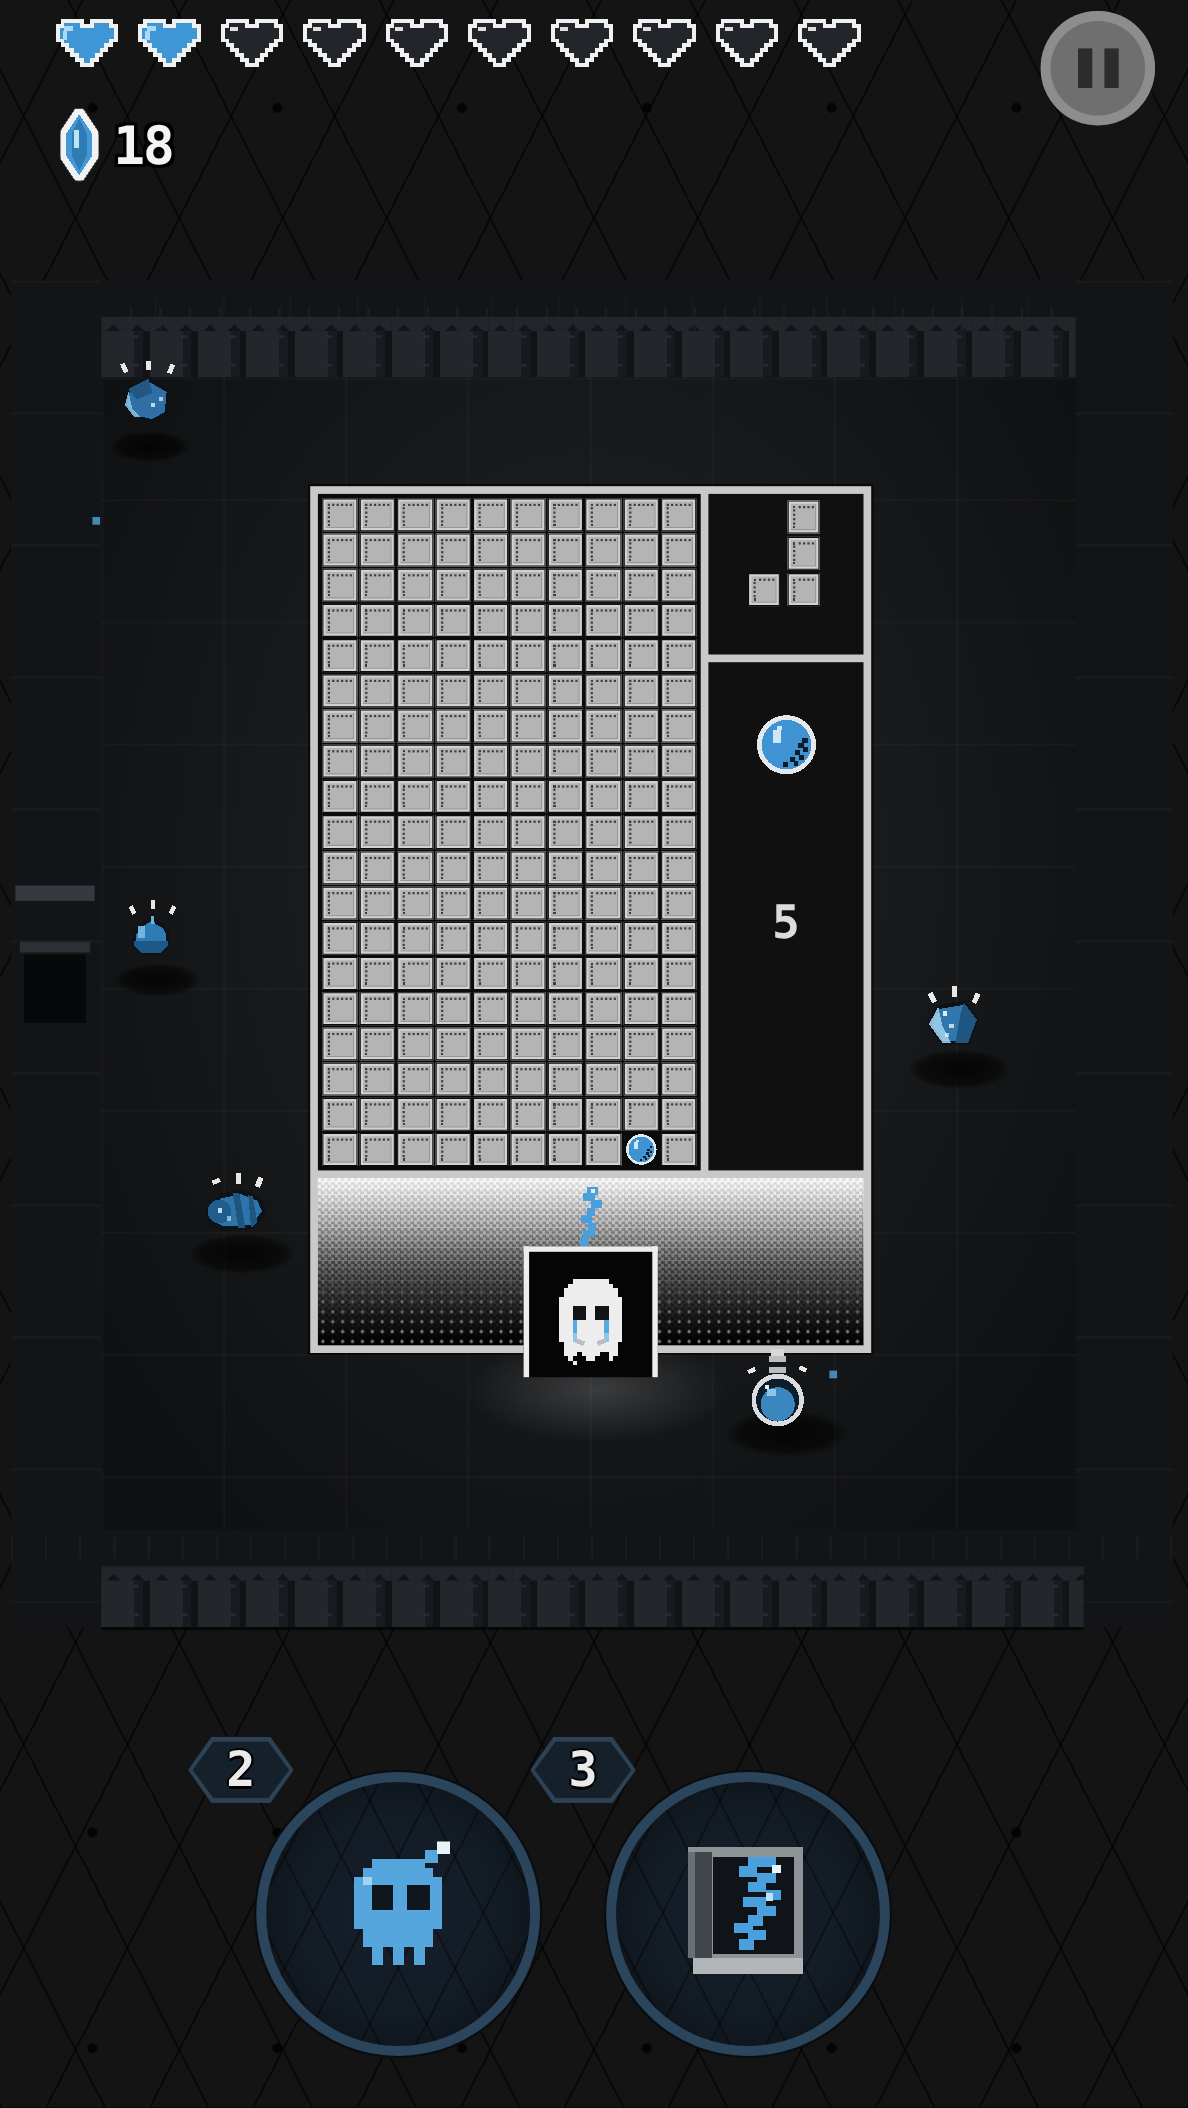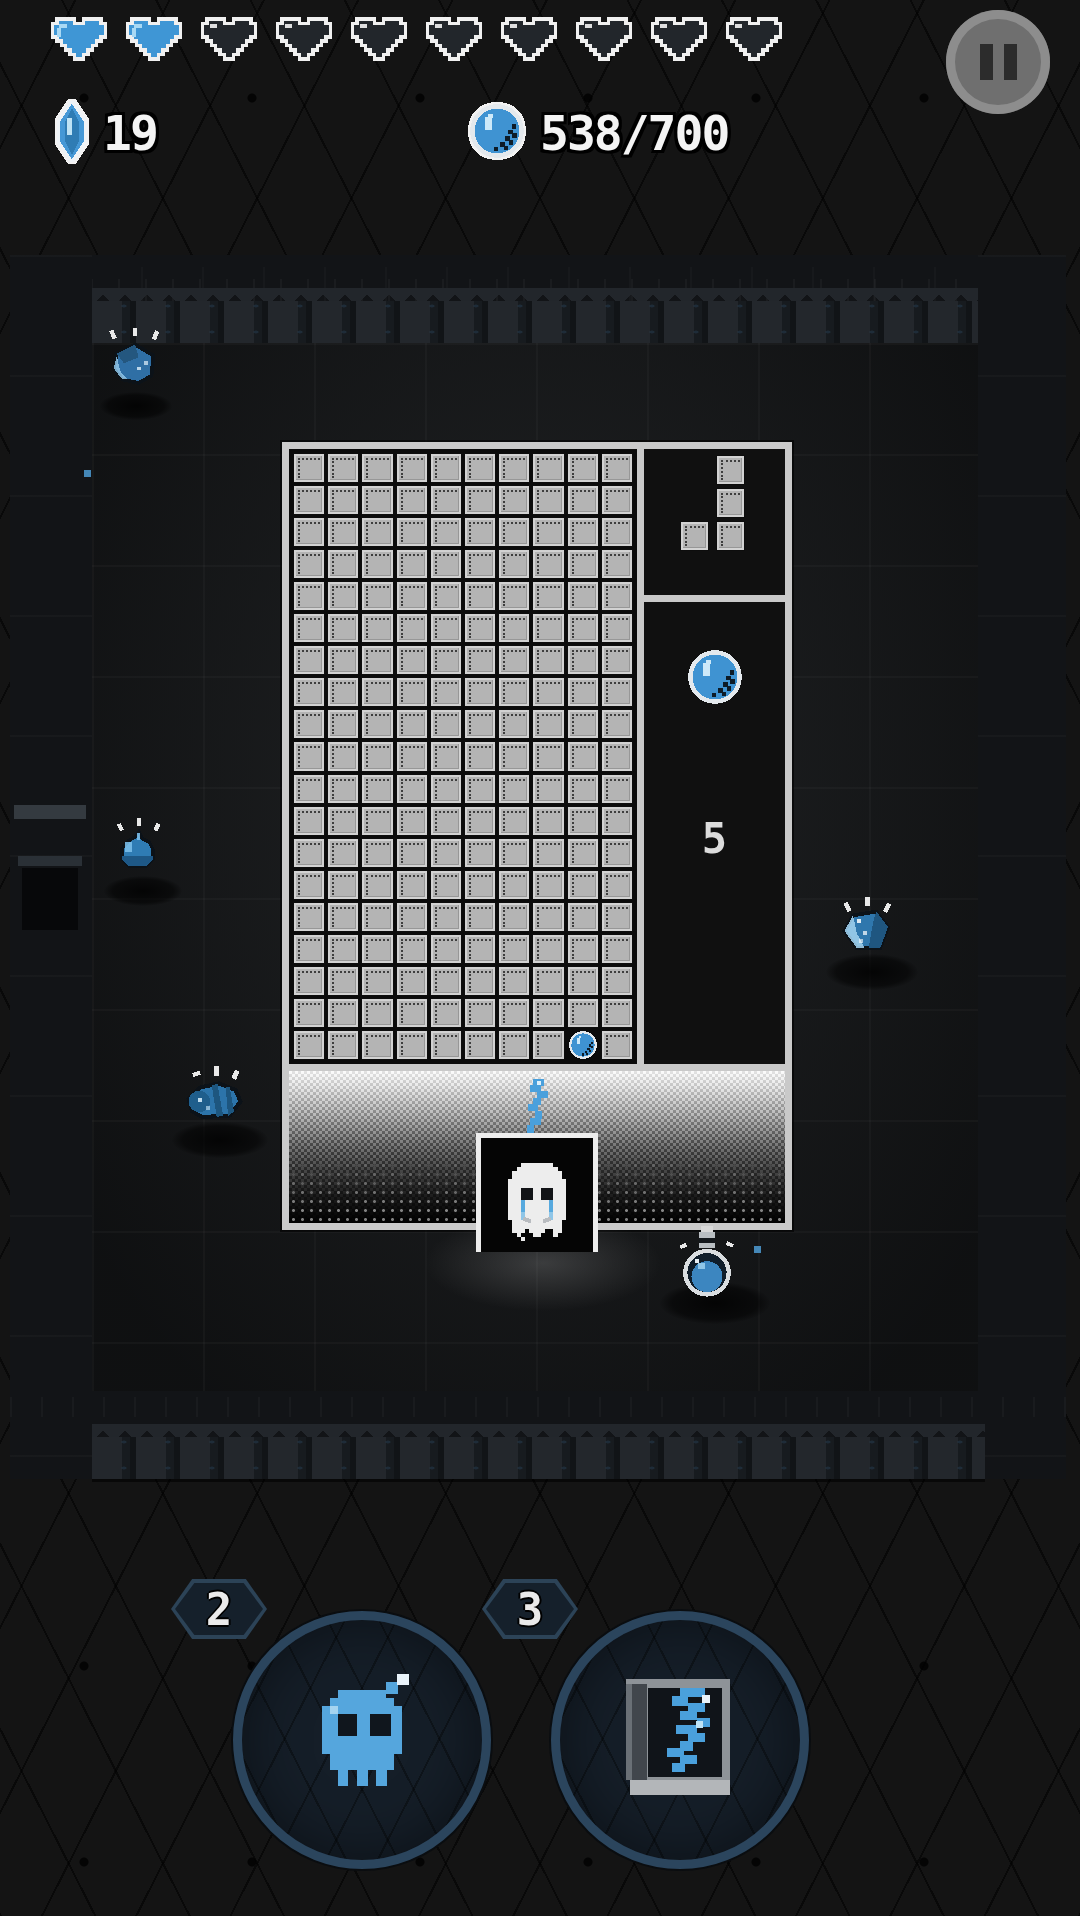--- a/index.html
+++ b/index.html
@@ -158,39 +158,21 @@
       <rect x="2.6" y="2.2" width="1.6" height="0.9" fill="#ffffff" opacity=".85"></rect>
     </svg></span>
     </div>
 
   <div class="counter" id="counter-gems">
     <span class="px-outline"><svg width="34" height="61" viewBox="0 0 10 18" shape-rendering="crispEdges">
       <polygon points="5,0 9,6 9,12 5,18 1,12 1,6" fill="#4598d6" stroke="#eef3f7" stroke-width="0.9"></polygon>
       <polygon points="5,2 7,6 7,12 5,16 3,12 3,6" fill="#2f7cb4"></polygon>
       <rect x="3.6" y="5" width="1.3" height="5" fill="#bfe3f5"></rect>
         </svg></span>
-    <span class="val hud-text">19</span>
-  </div>
-  <div class="counter" id="counter-orbs">
-    <span class="px-outline"><svg width="58" height="58" viewBox="0 0 16 16" shape-rendering="crispEdges">
-      <circle cx="8" cy="8" r="6.8" fill="#3f93d2" stroke="#e4e9ed" stroke-width="1.2"></circle>
-      <rect x="4.6" y="4.2" width="2" height="3.4" fill="#cde9f9"></rect>
-          <rect x="5.6" y="3.2" width="1.2" height="1.2" fill="#cde9f9"></rect>
-      <g fill="#0d1b27">
-        <rect x="12" y="6.2" width="1.3" height="1.3"></rect>
-            <rect x="11" y="7.6" width="1.3" height="1.3"></rect>
-        <rect x="12.2" y="8.6" width="1.2" height="1.2"></rect>
-            <rect x="10.2" y="9.4" width="1.3" height="1.3"></rect>
-        <rect x="11.2" y="10.6" width="1.2" height="1.2"></rect>
-            <rect x="8.8" y="11" width="1.3" height="1.3"></rect>
-        <rect x="9.8" y="12.2" width="1.1" height="1.1"></rect>
-            <rect x="7.2" y="12.4" width="1.2" height="1.2"></rect>
-      </g>
-        </svg></span>
-    <span class="val hud-text">538/700</span>
+    <span class="val hud-text">18</span>
   </div>
 
   <div id="pause-btn">
     <div class="pause-bar"></div>
     <div class="pause-bar"></div>
   </div>
 
   <div id="room">
     <div class="wall-top"></div>
     <div class="crenel crenel-top"></div>

